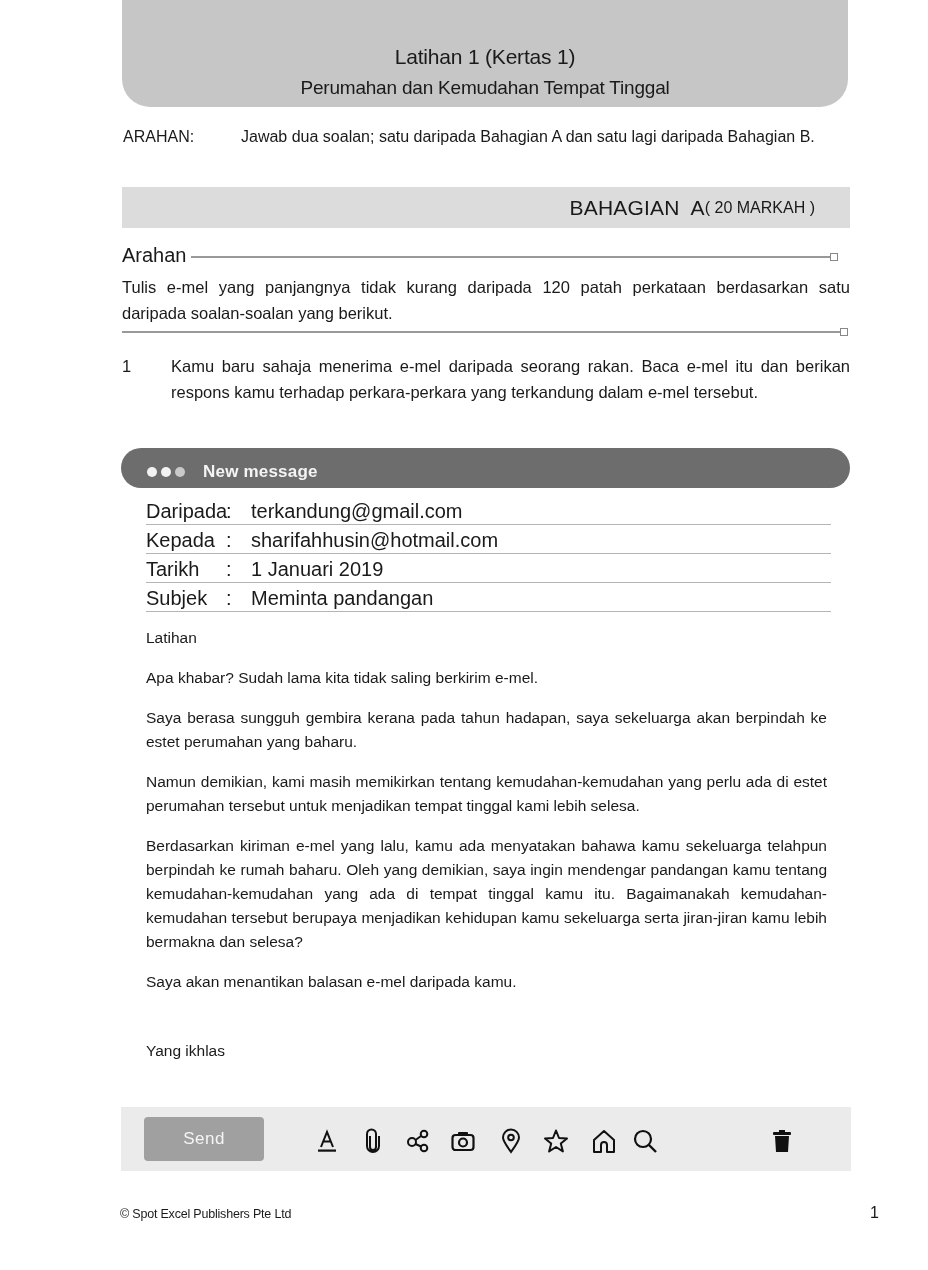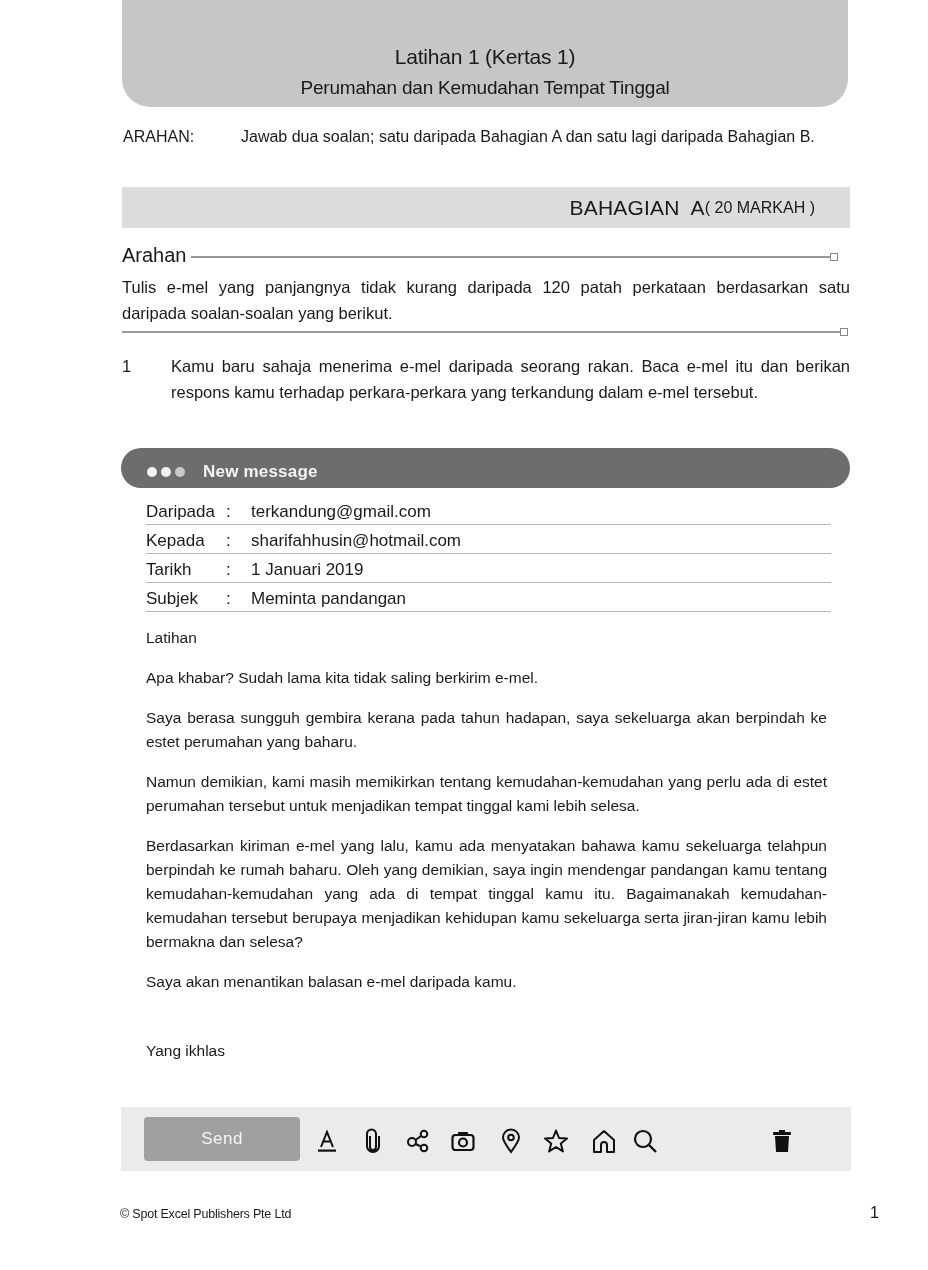--- a/index.html
+++ b/index.html
@@ -45,35 +45,35 @@
   .email-header {
     position: absolute; left: 121px; top: 448px; width: 729px; height: 40px;
     background: #6d6d6d; display: flex; align-items: center; padding-left: 26px; padding-top: 8px; border-radius: 20px;
   }
   .dots { display: flex; gap: 4px; align-items: center; }
   .dot { width: 10px; height: 10px; border-radius: 50%; background: #f2f2f2; }
   .dot.d3 { background: #c9c9c9; }
   .email-header .nm { color: #f4f4f4; font-size: 17px; font-weight: bold; margin-left: 18px; letter-spacing: 0.2px; }
 
   .fields { position: absolute; left: 146px; top: 496px; width: 685px; }
-  .field { height: 29px; display: flex; align-items: center; border-bottom: 1.5px solid #b5b5b5; font-size: 17px; padding-top: 3px; }
+  .field { height: 29px; display: flex; align-items: center; border-bottom: 1.5px solid #b5b5b5; font-size: 20px; padding-top: 3px; }
   .field .fl { width: 80px; }
   .field .fc { width: 25px; }
   .field .fv { flex: 1; }
 
   .body { position: absolute; left: 146px; top: 626px; width: 681px; font-size: 15.5px; line-height: 24px; }
   .body p { text-align: justify; text-align-last: left; margin-bottom: 16px; }
   .body p.sig { margin-bottom: 0; margin-top: 45px; }
 
   .toolbar {
     position: absolute; left: 121px; top: 1107px; width: 730px; height: 64px;
     background: #ebebeb;
   }
   .send-btn {
-    position: absolute; left: 23px; top: 10px; width: 156px; height: 44px;
+    position: absolute; left: 23px; top: 10px; width: 120px; height: 44px;
     background: #a0a0a0; border-radius: 4px; color: #f5f5f5; font-size: 17px;
     display: flex; align-items: center; justify-content: center; letter-spacing: 0.5px;
   }
   .ticon { position: absolute; top: 20px; width: 28px; height: 28px; display: flex; align-items: center; justify-content: center; }
   .ticon svg { width: 28px; height: 28px; }
 
   .footer-copy { position: absolute; left: 120px; top: 1207px; font-size: 12.5px; letter-spacing: -0.2px; }
   .footer-page { position: absolute; left: 870px; top: 1204px; font-size: 16px; }
 </style>
 </head>

